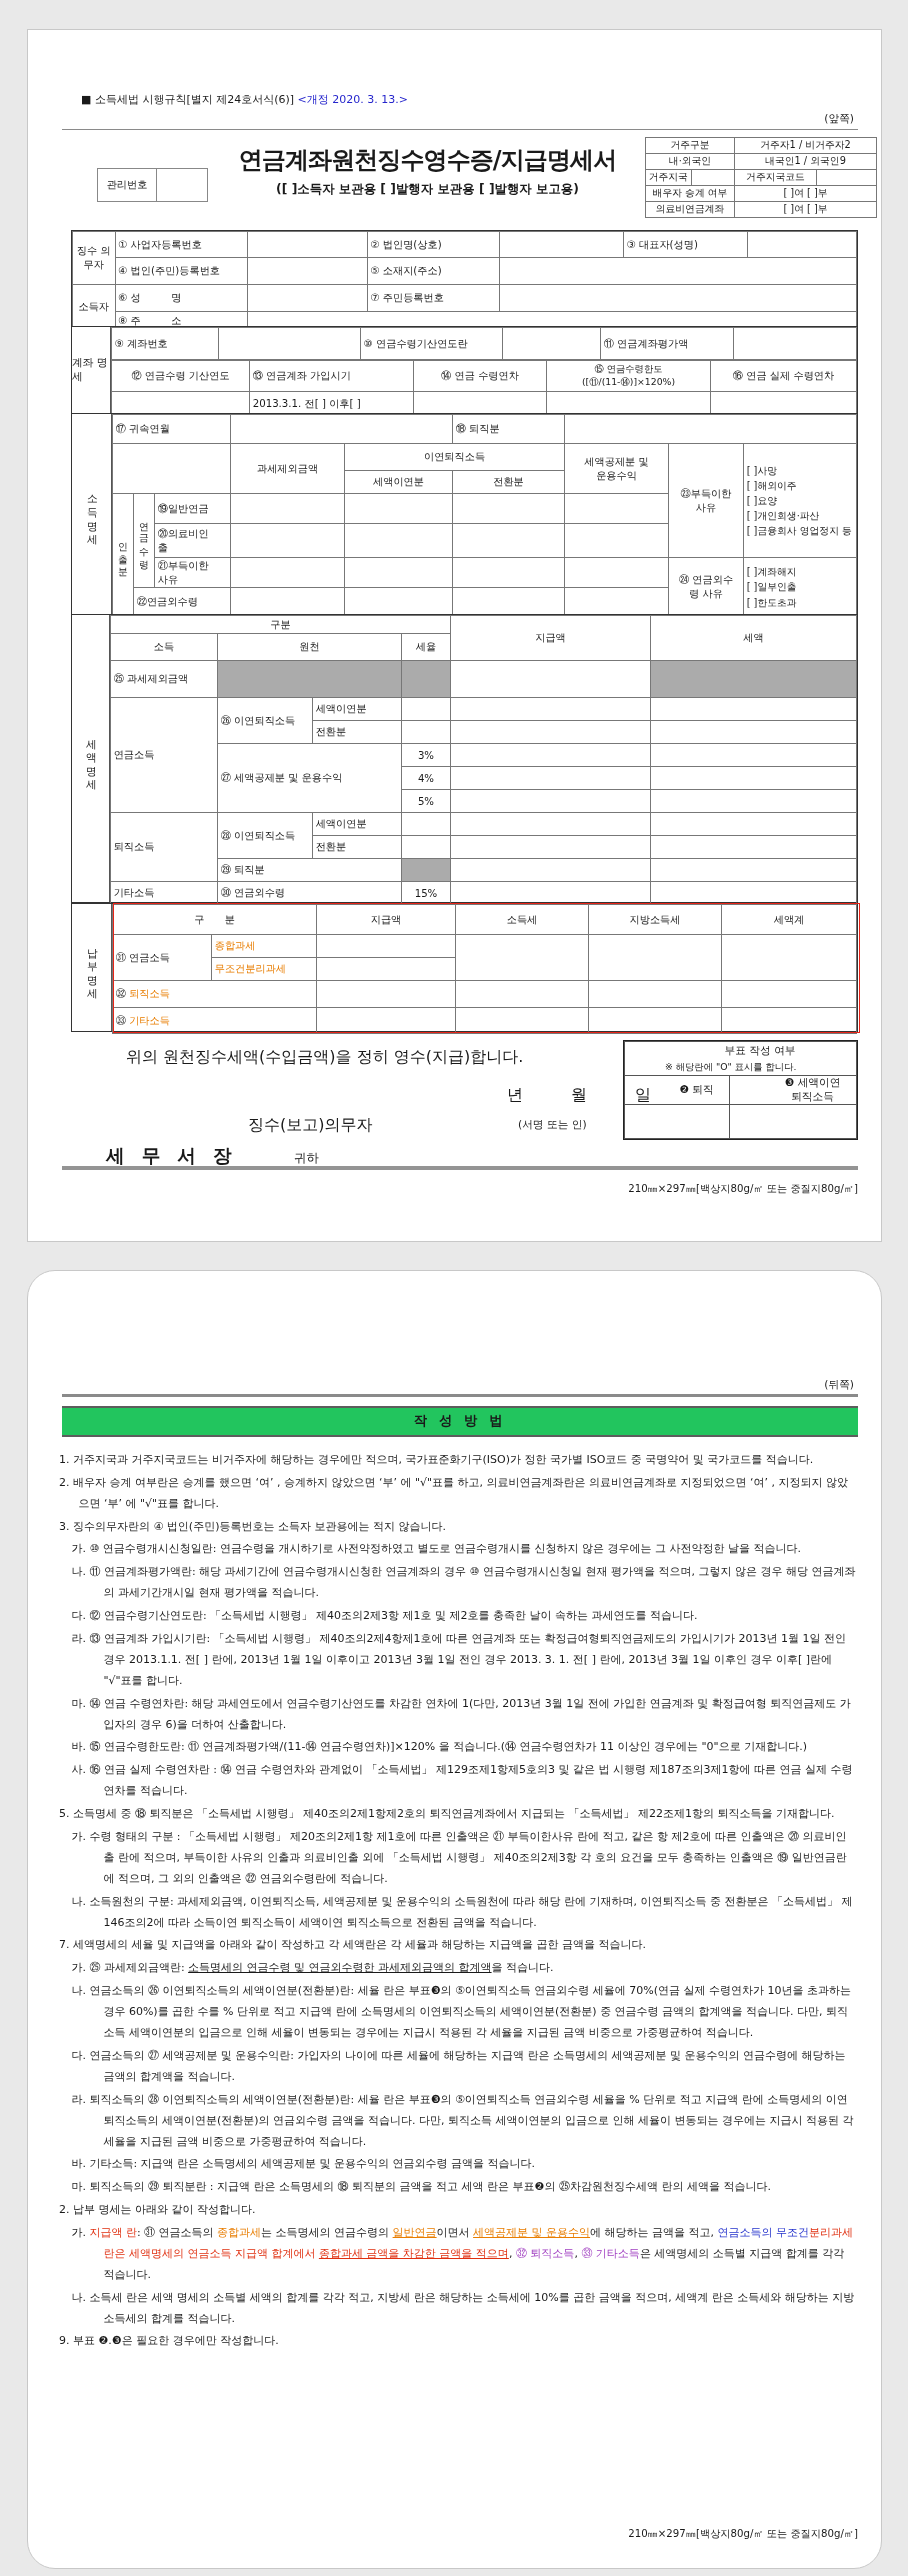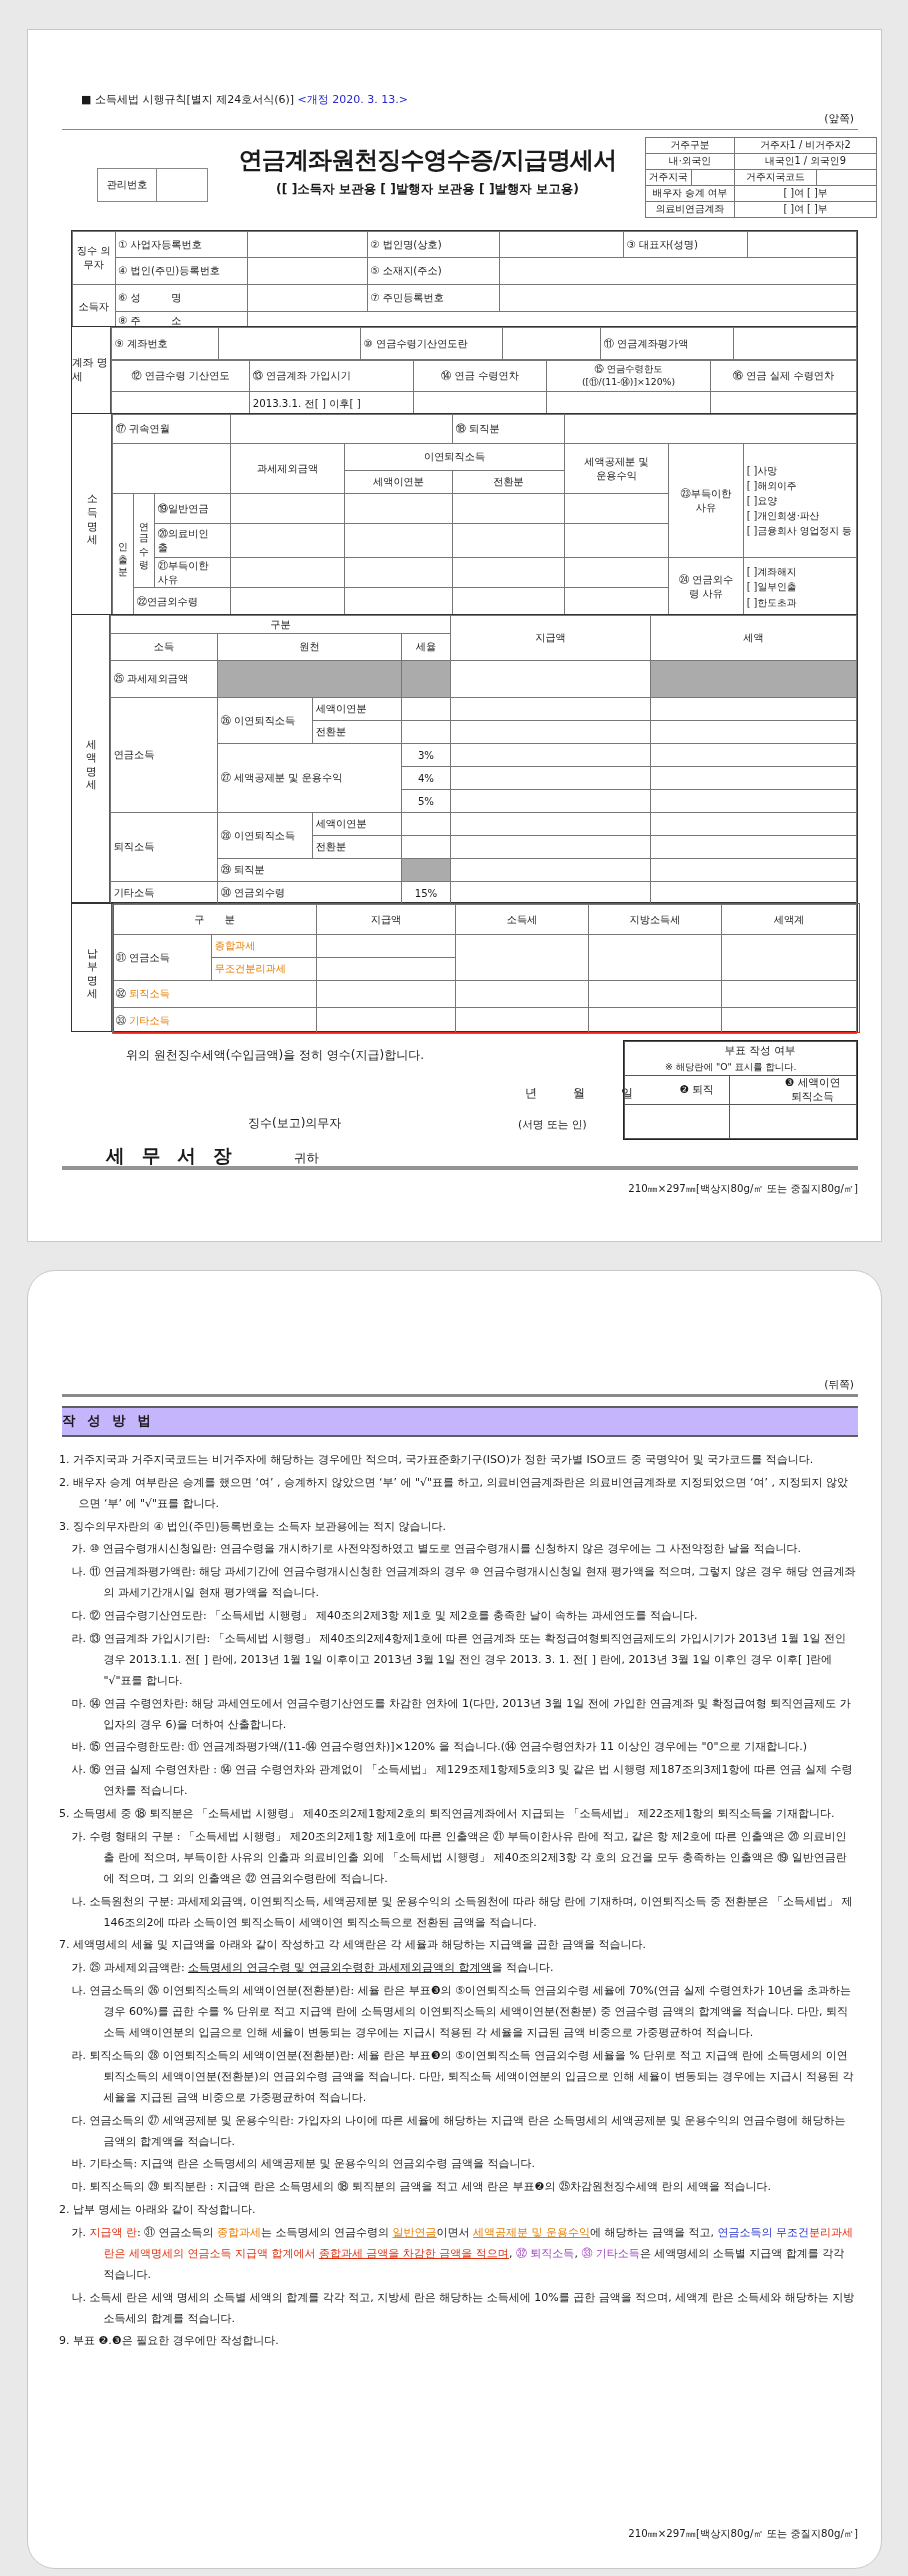--- a/index.html
+++ b/index.html
@@ -31,31 +31,31 @@
   .vtext { writing-mode:vertical-rl; text-orientation:upright; letter-spacing:2.7px; line-height:1; }
   .vcell { text-align:center; }
   .optlist div { line-height:1.55; font-size:9.8px; }
   .redbox { position:absolute; left:41px; top:-0.9px; width:747px; height:130px; border:1.8px solid #ea2417; pointer-events:none; }
   .manage { display:flex; border:0.9px solid #888; height:34px; }
   .manage .m1 { width:59px; border-right:0.9px solid #888; display:flex; align-items:center; justify-content:center; font-size:10.2px; }
   .manage .m2 { width:50px; }
   .annex { border:1.8px solid #222; }
   .annex td { border:0.9px solid #555; font-size:10.7px;padding-left:40px; }
   .footer { font-size:10.2px; text-align:right; position:absolute; left:34px; width:796px; }
-  .titlebar { position:absolute; left:34px; width:796px; background:#c4b5fd; border-top:2.7px solid #5d5d5d; border-bottom:2.7px solid #5d5d5d; text-align:left; font-weight:700; font-size:13.3px; letter-spacing:3.6px; padding:4.4px 0; }
+  .titlebar { position:absolute; left:34px; width:796px; background:#22c55e; border-top:2.7px solid #5d5d5d; border-bottom:2.7px solid #5d5d5d; text-align:center; font-weight:700; font-size:13.3px; letter-spacing:3.6px; padding:4.4px 0; }
   .instructions { position:absolute; left:31px; top:178px; width:797px; font-size:11px; line-height:21px; }
   .ins { margin-bottom:1.8px; }
   .i0 { padding-left:19.5px; text-indent:-19.5px; }
   .i1 { margin-left:12.4px; padding-left:32px; text-indent:-32px; }
   .c-red { color:#e03010; }
   .c-orange { color:#e87d00; }
   .c-blue { color:#2533cc; }
   .c-purple { color:#a03fc0; }
   .u { text-decoration:underline; }
-  .sig { font-size:12px; }
+  .sig { font-size:16px; }
 </style>
 </head>
 <body>
 
 <div id="canvas">
 
   <div class="page" id="page1">
 
     <div class="abs note" style="left:53px; top:62px;">
       <span>■ 소득세법 시행규칙[별지 제24호서식(6)] </span><span class="rev">&lt;개정 2020. 3. 13.&gt;</span>
@@ -491,22 +491,22 @@
         <div class="ins i1"><span>라. ⑬ 연금계좌 가입시기란: 「소득세법 시행령」 제40조의2제4항제1호에 따른 연금계좌 또는 확정급여형퇴직연금제도의 가입시기가 2013년 1월 1일 전인 경우 2013.1.1. 전[ ] 란에, 2013년 1월 1일 이후이고 2013년 3월 1일 전인 경우 2013. 3. 1. 전[ ] 란에, 2013년 3월 1일 이후인 경우 이후[ ]란에 "√"표를 합니다.</span></div>
         <div class="ins i1"><span>마. ⑭ 연금 수령연차란: 해당 과세연도에서 연금수령기산연도를 차감한 연차에 1(다만, 2013년 3월 1일 전에 가입한 연금계좌 및 확정급여형 퇴직연금제도 가입자의 경우 6)을 더하여 산출합니다.</span></div>
         <div class="ins i1"><span>바. ⑮ 연금수령한도란: ⑪ 연금계좌평가액/(11-⑭ 연금수령연차)]×120% 을 적습니다.(⑭ 연금수령연차가 11 이상인 경우에는 "0"으로 기재합니다.)</span></div>
         <div class="ins i1"><span>사. ⑯ 연금 실제 수령연차란 : ⑭ 연금 수령연차와 관계없이 「소득세법」 제129조제1항제5호의3 및 같은 법 시행령 제187조의3제1항에 따른  연금 실제 수령연차를 적습니다.</span></div>
         <div class="ins i0"><span>5. 소득명세 중 ⑱ 퇴직분은 「소득세법 시행령」 제40조의2제1항제2호의 퇴직연금계좌에서 지급되는 「소득세법」 제22조제1항의 퇴직소득을 기재합니다.</span></div>
         <div class="ins i1"><span>가. 수령 형태의 구분 : 「소득세법 시행령」 제20조의2제1항 제1호에 따른 인출액은 ㉑ 부득이한사유 란에 적고, 같은 항 제2호에 따른 인출액은 ⑳ 의료비인출 란에 적으며, 부득이한 사유의 인출과 의료비인출 외에 「소득세법 시행령」 제40조의2제3항 각 호의 요건을 모두 충족하는 인출액은 ⑲ 일반연금란에 적으며, 그 외의 인출액은 ㉒ 연금외수령란에 적습니다.</span></div>
         <div class="ins i1"><span>나. 소득원천의 구분: 과세제외금액, 이연퇴직소득, 세액공제분 및 운용수익의 소득원천에 따라 해당 란에 기재하며, 이연퇴직소득 중 전환분은 「소득세법」 제146조의2에 따라 소득이연 퇴직소득이 세액이연 퇴직소득으로 전환된 금액을 적습니다.</span></div>
         <div class="ins i0"><span>7. 세액명세의 세율 및 지급액을 아래와 같이 작성하고 각 세액란은 각 세율과 해당하는 지급액을 곱한 금액을 적습니다.</span></div>
         <div class="ins i1"><span>가. ㉕ 과세제외금액란: </span><span class="u">소득명세의 연금수령 및 연금외수령한 과세제외금액의 합계액</span><span>을 적습니다.</span></div>
         <div class="ins i1"><span>나. 연금소득의 ㉖ 이연퇴직소득의 세액이연분(전환분)란: 세율 란은 부표❸의 ⑤이연퇴직소득 연금외수령 세율에 70%(연금 실제 수령연차가 10년을 초과하는 경우 60%)를 곱한 수를 % 단위로 적고 지급액 란에 소득명세의 이연퇴직소득의 세액이연분(전환분) 중 연금수령 금액의 합계액을 적습니다. 다만, 퇴직소득 세액이연분의 입금으로 인해 세율이 변동되는 경우에는 지급시 적용된 각 세율을 지급된 금액 비중으로 가중평균하여 적습니다.</span></div>
+        <div class="ins i1"><span>다. 연금소득의 ㉗ 세액공제분 및 운용수익란:  가입자의 나이에 따른 세율에 해당하는 지급액 란은 소득명세의 세액공제분 및 운용수익의 연금수령에 해당하는 금액의 합계액을 적습니다.</span></div>
         <div class="ins i1"><span>라. 퇴직소득의 ㉘ 이연퇴직소득의 세액이연분(전환분)란: 세율 란은 부표❸의 ⑤이연퇴직소득 연금외수령 세율을 % 단위로 적고 지급액 란에 소득명세의 이연퇴직소득의 세액이연분(전환분)의 연금외수령 금액을 적습니다. 다만, 퇴직소득 세액이연분의 입금으로 인해 세율이 변동되는 경우에는 지급시 적용된 각 세율을 지급된 금액 비중으로 가중평균하여 적습니다.</span></div>
-        <div class="ins i1"><span>다. 연금소득의 ㉗ 세액공제분 및 운용수익란:  가입자의 나이에 따른 세율에 해당하는 지급액 란은 소득명세의 세액공제분 및 운용수익의 연금수령에 해당하는 금액의 합계액을 적습니다.</span></div>
         <div class="ins i1"><span>바. 기타소득: 지급액 란은 소득명세의 세액공제분 및 운용수익의 연금외수령 금액을 적습니다.</span></div>
         <div class="ins i1"><span>마. 퇴직소득의 ㉙ 퇴직분란 : 지급액 란은 소득명세의 ⑱ 퇴직분의 금액을 적고 세액 란은 부표❷의 ㉕차감원천징수세액 란의 세액을 적습니다.</span></div>
         <div class="ins i0"><span>2. 납부 명세는 아래와 같이 작성합니다.</span></div>
         <div class="ins i1"><span>가. </span><span class="c-red">지급액 란</span><span>: ㉛ 연금소득의 </span><span class="c-orange">종합과세</span><span>는 소득명세의 연금수령의 </span><span class="c-orange u">일반연금</span><span>이면서 </span><span class="c-orange u">세액공제분 및 운용수익</span><span>에 해당하는 금액을 적고, </span><span class="c-blue">연금소득의 무조건</span><span class="c-red">분리과세 란은 세액명세의 연금소득 지급액 합계에서 </span><span class="c-red u">종합과세 금액을 차감한 금액을 적으며</span><span>, </span><span class="c-purple">㉜ 퇴직소득</span><span>, </span><span class="c-purple">㉝ 기타소득</span><span>은 세액명세의 소득별 지급액 합계를 각각 적습니다.</span></div>
         <div class="ins i1"><span>나. 소득세 란은 세액 명세의 소득별 세액의 합계를 각각 적고, 지방세 란은 해당하는 소득세에 10%를 곱한 금액을 적으며, 세액계 란은 소득세와 해당하는 지방소득세의 합계를 적습니다.</span></div>
         <div class="ins i0"><span>9. 부표 ❷.❸은 필요한 경우에만 작성합니다.</span></div>
       </div>
     <div class="footer" style="top:1256px;">210㎜×297㎜[백상지80g/㎡ 또는 중질지80g/㎡]</div>
   </div>
 

